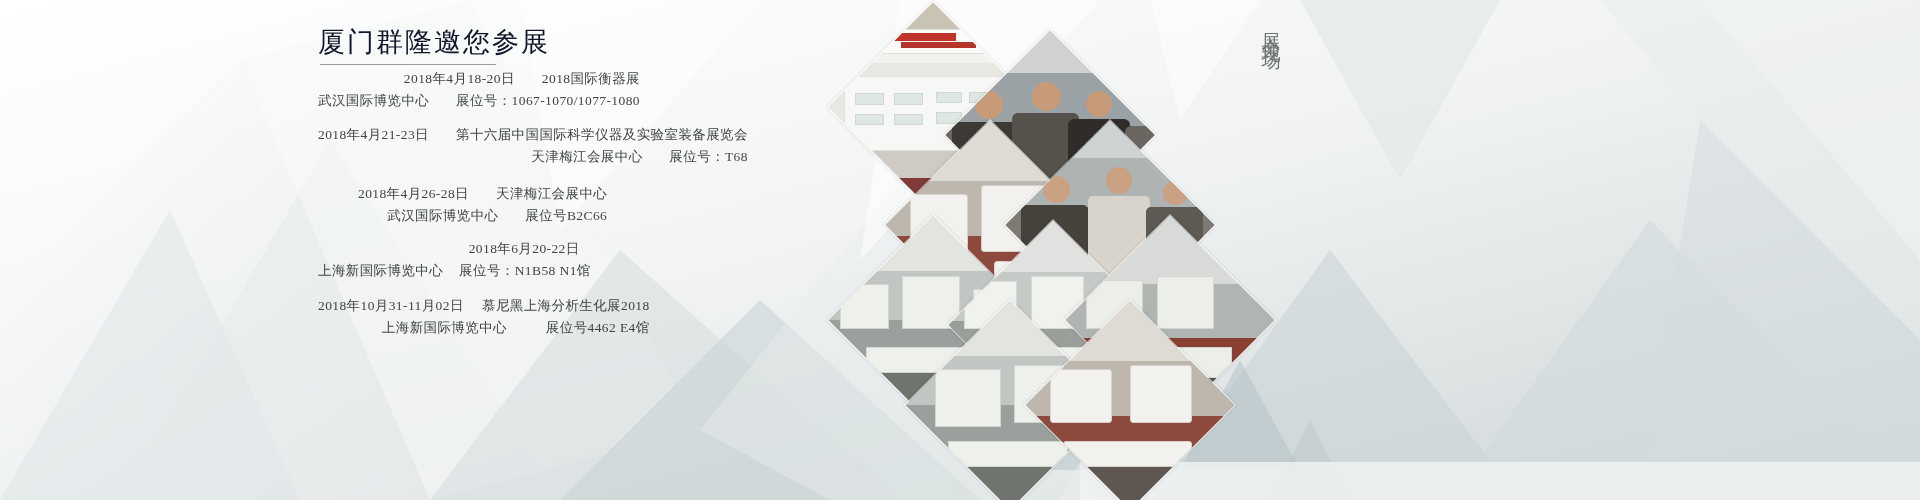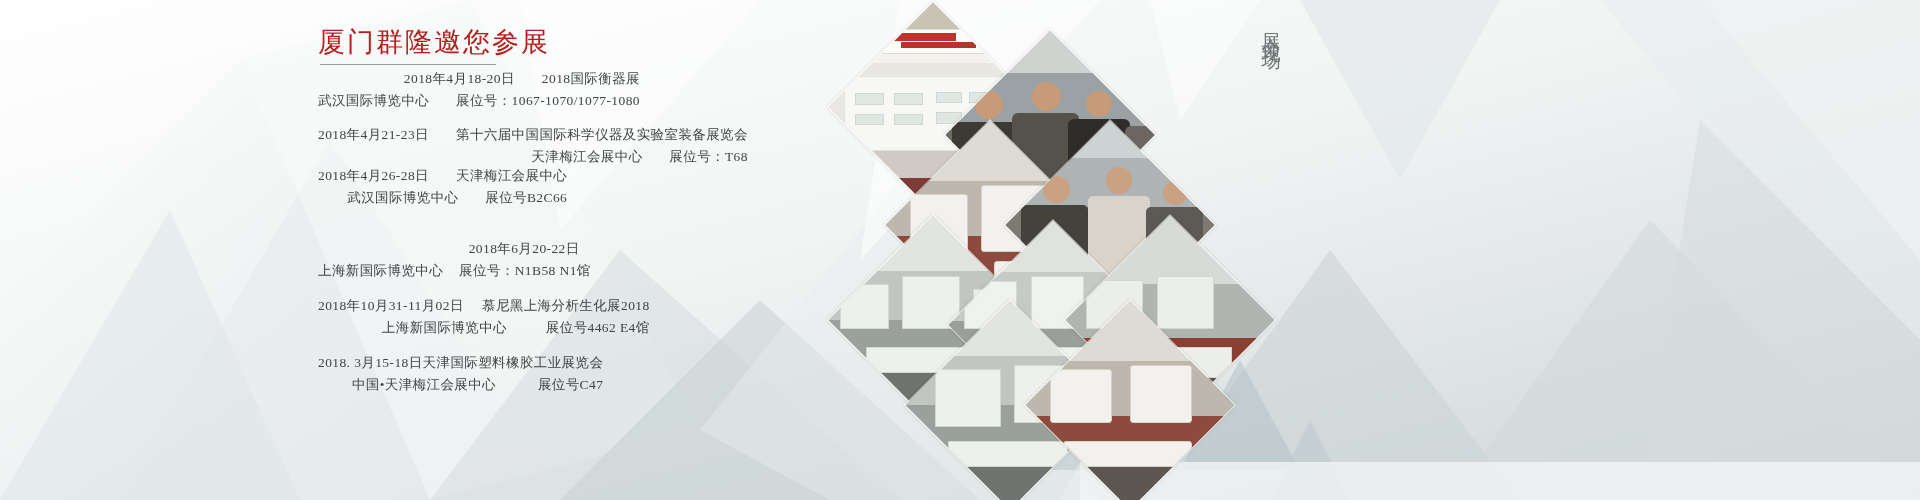--- a/index.html
+++ b/index.html
@@ -11,21 +11,21 @@
   }
 
   
   #bg { position:absolute; inset:0; z-index:0; }
 
   
   #content { position:absolute; inset:0; z-index:5; }
 
   .headline{
     position:absolute; left:318px; top:24px;
-    font-size:27px; letter-spacing:2px; color:#b91c1c;
+    font-size:27px; letter-spacing:2px; color:#0f172a;
     font-family:"Liberation Serif","DejaVu Serif",serif;
     white-space:nowrap;
   }
   .headline-rule{
     position:absolute; left:320px; top:64px;
     width:176px; height:1px; background:#9aa0a0;
   }
 
   .entry{ position:absolute; left:318px; white-space:nowrap; color:#3f4445; }
   .entry .line{
@@ -264,21 +264,21 @@
     <div class="line">
       <span class="col-a">2018年4月21-23日</span>
       <span class="col-b">第十六届中国国际科学仪器及实验室装备展览会</span>
     </div>
     <div class="line">
       <span class="col-a">天津梅江会展中心</span>
       <span class="col-b">展位号：T68</span>
     </div>
   </div>
 
-  <div class="entry" style="top:165px;">
+  <div class="entry" style="top:183px;margin-left:40px;">
     <div class="line">
       <span class="col-a">2018年4月26-28日</span>
       <span class="col-b">天津梅江会展中心</span>
     </div>
     <div class="line">
       <span class="col-a">武汉国际博览中心</span>
       <span class="col-b">展位号B2C66</span>
     </div>
   </div>
 
@@ -296,23 +296,14 @@
     <div class="line">
       <span class="col-a">2018年10月31-11月02日</span>
       <span class="col-b">慕尼黑上海分析生化展2018</span>
     </div>
     <div class="line">
       <span class="col-a">上海新国际博览中心</span>
       <span class="col-b">展位号4462  E4馆</span>
     </div>
   </div>
 
-  <div class="entry single" style="top:352px;">
-    <div class="line">
-      <span class="col-a">2018. 3月15-18日天津国际塑料橡胶工业展览会</span>
-    </div>
-    <div class="line">
-      <span class="col-a" style="min-width:170px">中国•天津梅江会展中心</span>
-      <span class="col-b">展位号C47</span>
-    </div>
-  </div>
 
 </div>
 
 </body></html>

